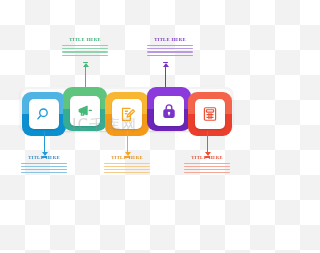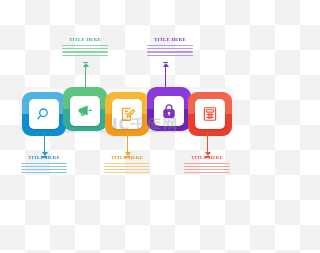--- a/index.html
+++ b/index.html
@@ -63,25 +63,24 @@
     position:relative;width:30px;height:30px;border-radius:5px;
     background:#ffffff;
     box-shadow:0 1px 2px rgba(0,0,0,.13);
     display:flex;align-items:center;justify-content:center;
   }
   .card svg{display:block;}
 
   
   #wm{
     position:absolute;left:72px;top:116px;
-    font-size:15px;font-weight:bold;color:rgba(150,150,155,.38);
+    font-size:15px;font-weight:normal;color:rgba(150,150,155,.38);
     letter-spacing:1px;white-space:nowrap;
     font-family:"DejaVu Sans", sans-serif;
     pointer-events:none;
-    margin-left:40px;
   }
 </style>
 </head>
 <body>
 
 <div id="stage">
 
   <div class="block top" style="left:62px;top:37px;">
     <div class="title" style="color: rgb(58, 168, 118);">TITLE HERE</div>
     <div class="lines">

